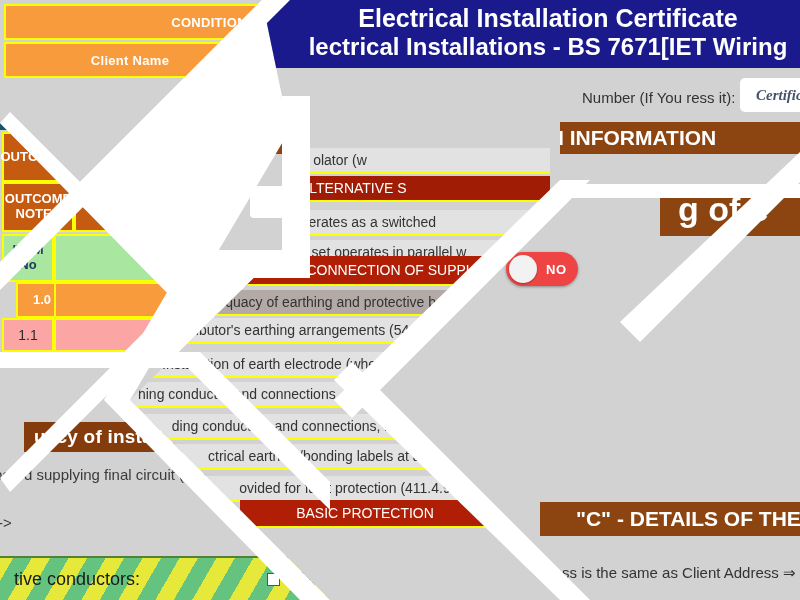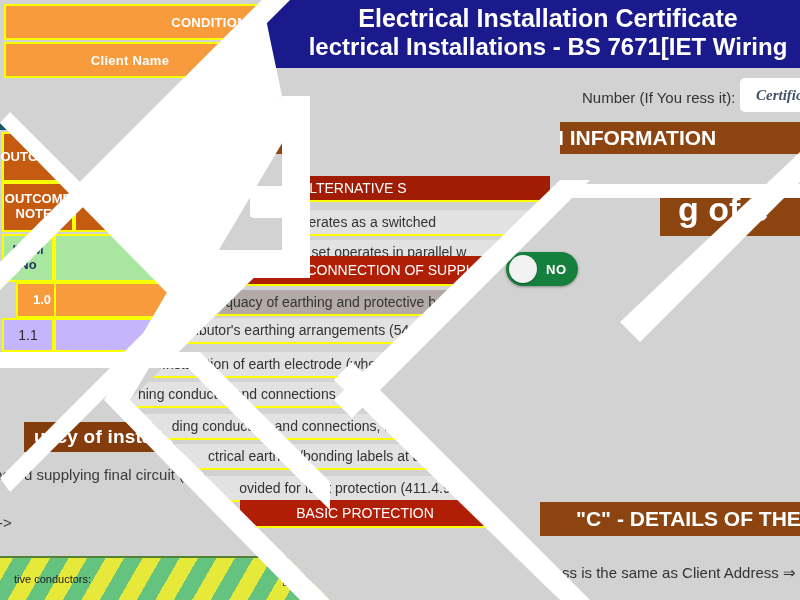--- a/index.html
+++ b/index.html
@@ -53,36 +53,36 @@
   }
   .cell {
     position: absolute; border: 2px solid #fbff00;
     display: flex; align-items: center; justify-content: center;
     text-align: center; font-weight: bold; font-size: 13px; line-height: 1.15;
   }
   .c-dkorange { background: #c55a11; color: #fff; }
   .c-green    { background: #92d050; color: #1f3864; }
   .c-lgreen   { background: #a9e6a0; color: #1f3864; }
   .c-orange   { background: #f89b3c; color: #ffffff; }
-  .c-white    { background: #c4b5fd; color: #2b2b2b; font-weight: normal; font-size: 14px; }
+  .c-white    { background: #fca5a5; color: #2b2b2b; font-weight: normal; font-size: 14px; }
 
   .brownhdr {
     position: absolute; background: #843c0c; color: #ffffff;
     font-weight: bold; display: flex; align-items: center; justify-content: center;
     font-size: 19px; letter-spacing: .2px;
   }
   .graytext {
     position: absolute; color: #3b3b3b; font-size: 15px; white-space: nowrap;
   }
   .earthband {
     position: absolute; height: 44px; border-top: 2px solid #548235;
     background: repeating-linear-gradient(-60deg,
       #63c37f 0px, #63c37f 16px, #e6e93a 16px, #e6e93a 32px);
     display: flex; align-items: center; justify-content: space-between;
-    padding: 0 14px; font-size: 11px; color: #1b1b1b;
+    padding: 0 14px; font-size: 18px; color: #1b1b1b;
   }
   .chkbox { width: 13px; height: 13px; border: 1px solid #555; background: #fff; display:inline-block; }
 
   
   #layer-check {
     position: absolute; left: 0; top: 0; width: 800px; height: 600px;
     background: #d2d2d2;
     -webkit-clip-path: polygon(282px 96px, 800px 96px, 800px 600px, 330px 600px, 130px 400px, 282px 250px, 203px 250px);
             clip-path: polygon(282px 96px, 800px 96px, 800px 600px, 330px 600px, 130px 400px, 282px 250px, 203px 250px);
   }
@@ -133,21 +133,21 @@
   }
   .eic-brown {
     position: absolute; background: #8c4511; color: #ffffff;
     font-weight: bold; font-size: 21px;
     display: flex; align-items: center; justify-content: center; white-space: nowrap;
   }
   .eic-white-in { position: absolute; background: #ffffff; }
 
   .toggle {
     position: absolute; width: 72px; height: 34px; border-radius: 17px;
-    background: #15803d; display: flex; align-items: center;
+    background: #ef4444; display: flex; align-items: center;
     box-shadow: 0 1px 3px rgba(0,0,0,.35);
   }
   .toggle .knob {
     width: 28px; height: 28px; border-radius: 50%;
     background: #f2f2f2; margin-left: 3px; box-shadow: 0 1px 2px rgba(0,0,0,.3);
   }
   .toggle .tlabel {
     color: #ffffff; font-weight: bold; font-size: 13px; margin-left: 9px; letter-spacing: .5px;
   }
 </style>
@@ -240,20 +240,21 @@
         <span style="display:flex; align-items:center; gap:6px;">
           <span class="chkbox"></span>
           <span>*Eart</span>
         </span>
       </div>
     </div>
   </div>
 
   <div id="layer-check">
     <div class="ck-inner">
+      <div class="ck-row" style="top:148px;">olator (w</div>
       <div class="ck-hdr dark" style="top:176px;">IED ALTERNATIVE S</div>
       <div class="ck-row" style="top:210px;">ting set operates as a switched</div>
       <div class="ck-row" style="top:240px;">re a generating set operates in parallel w</div>
       <div class="ck-hdr" style="top:256px; height:30px;">AUTOMATIC DISCONNECTION OF SUPPLY</div>
       <div class="ck-row grey" style="top:290px; width:430px;">nce and adequacy of earthing and protective bonding arrangem</div>
       <div class="ck-row" style="top:318px; width:430px;">Distributor's earthing arrangements (542.1.2.1, 542.1.1.2)</div>
       <div class="ck-row" style="top:352px; width:430px;">Installation of earth electrode (where applicable)(542.1.2.3)</div>
       <div class="ck-row" style="top:382px; width:430px;">hing conductor and connections, including accessibility (542.3, 543</div>
       <div class="ck-row" style="top:414px; width:430px;">ding conductors and connections, including accessibility</div>
       <div class="ck-row" style="top:444px; width:430px;">ctrical earthing/bonding labels at all appropri</div>

